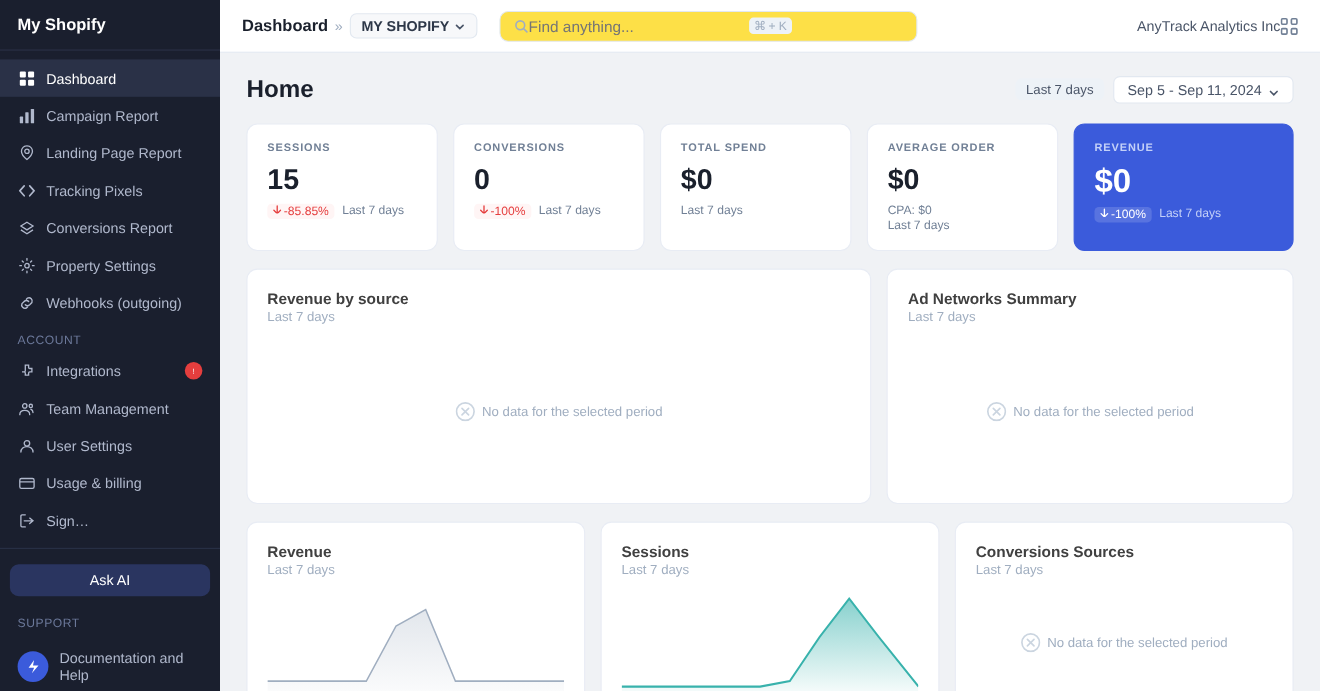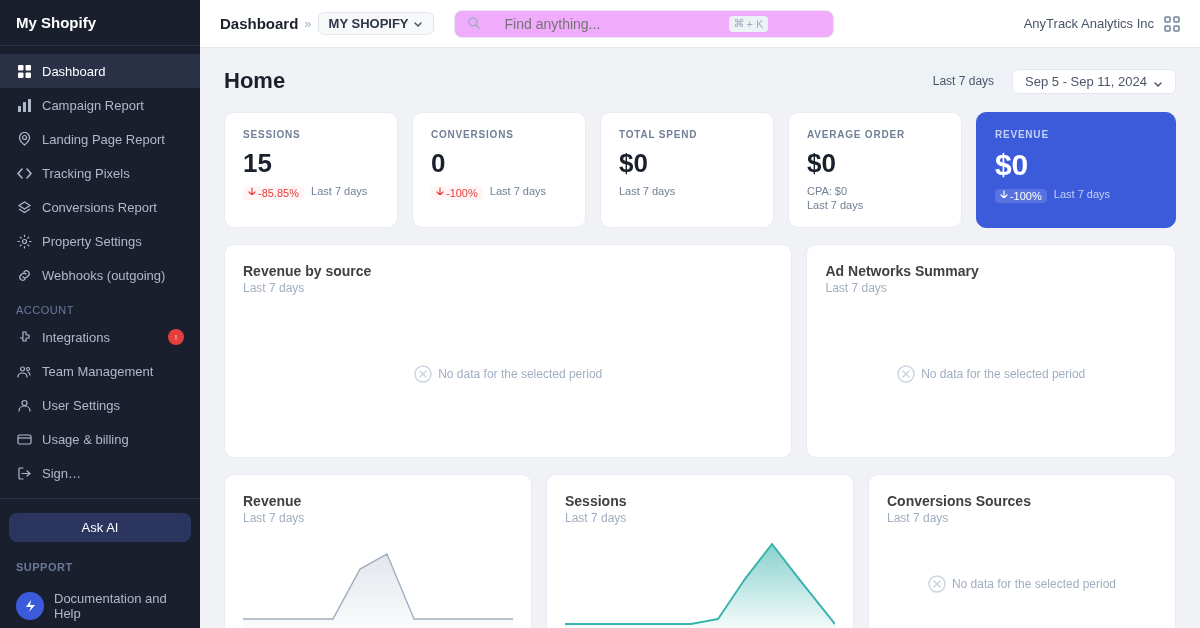--- a/index.html
+++ b/index.html
@@ -8,36 +8,36 @@
     
     .sidebar { width: 200px; background: #1a1f2e; color: #fff; display: flex; flex-direction: column; flex-shrink: 0; overflow-y: auto; position: relative; }
     .sidebar-header { padding: 14px 16px; font-size: 15px; font-weight: 700; color: #fff; border-bottom: 1px solid #2a3147; }
     .sidebar-nav { flex: 1; padding: 8px 0; }
     .sidebar-item { display: flex; align-items: center; gap: 10px; padding: 9px 16px; cursor: pointer; font-size: 13px; color: #b0b8cc; transition: background 0.15s; }
     .sidebar-item.active { background: #2a3147; color: #fff; }
     .sidebar-item .icon { width: 16px; height: 16px; display: flex; align-items: center; justify-content: center; flex-shrink: 0; }
     .sidebar-section-label { padding: 12px 16px 4px; font-size: 11px; color: #6b7899; text-transform: uppercase; letter-spacing: 0.5px; }
     .sidebar-item .badge { width: 16px; height: 16px; background: #e53e3e; border-radius: 50%; display: flex; align-items: center; justify-content: center; margin-left: auto; flex-shrink: 0; }
     .sidebar-bottom { padding: 8px 0; border-top: 1px solid #2a3147; }
-    .sidebar-support { display: flex; align-items: flex-start; gap: 10px; padding: 9px 16px; font-size: 13px; color: #b0b8cc; font-weight: bold; }
+    .sidebar-support { display: flex; align-items: flex-start; gap: 10px; padding: 9px 16px; font-size: 13px; color: #b0b8cc; }
     .support-icon { width: 28px; height: 28px; background: #3b5bdb; border-radius: 50%; display: flex; align-items: center; justify-content: center; flex-shrink: 0; }
     .ask-ai-btn { margin: 6px 9px; background: #2a3560; border-radius: 8px; padding: 7px 14px; font-size: 13px; color: #fff; cursor: pointer; text-align: center; font-weight: 500; }
 
     
     .main { flex: 1; display: flex; flex-direction: column; overflow: hidden; }
 
     
     .topbar { display: flex; align-items: center; padding: 8px 20px; background: #fff; border-bottom: 1px solid #e2e8f0; gap: 12px; height: 48px; }
     .breadcrumb { display: flex; align-items: center; gap: 6px; font-size: 14px; color: #4a5568; }
     .property-badge { display: flex; align-items: center; gap: 4px; background: #f7f8fa; border: 1px solid #e2e8f0; border-radius: 6px; padding: 3px 10px; font-size: 13px; font-weight: 600; color: #2d3748; cursor: pointer; }
     .search-bar { flex: 1; max-width: 380px; margin-left: 8px; }
-    .search-input-wrap { display: flex; gap: 24px; background: #f0abfc; border: 1px solid #e2e8f0; border-radius: 8px; padding: 5px 12px; }
+    .search-input-wrap { display: flex; align-items: center; gap: 0; background: #fde047; border: 1px solid #e2e8f0; border-radius: 8px; padding: 5px 12px; }
     .search-input-wrap input { border: none; background: transparent; font-size: 14px; color: #4a5568; outline: none; width: 200px; }
     .search-kbd { display: flex; align-items: center; gap: 2px; font-size: 11px; color: #a0aec0; background: #edf2f7; border-radius: 4px; padding: 1px 5px; }
-    .topbar-right { margin-left: auto; display: flex; align-items: center; gap: 10px; }
+    .topbar-right { margin-left: auto; display: flex; align-items: center; }
     .user-label { font-size: 13px; color: #4a5568; font-weight: 500; }
 
     
     .content { flex: 1; overflow-y: auto; padding: 20px 24px; }
     .content-header { display: flex; align-items: center; justify-content: space-between; margin-bottom: 18px; }
     .page-title { font-size: 22px; font-weight: 700; color: #1a202c; }
     .date-filter { display: flex; align-items: center; gap: 8px; font-size: 13px; color: #4a5568; }
     .date-badge { background: #edf2f7; border-radius: 6px; padding: 3px 10px; font-size: 12px; color: #4a5568; }
     .date-range { display: flex; align-items: flex-end; gap: 6px; background: #fff; border: 1px solid #e2e8f0; border-radius: 6px; padding: 4px 12px; cursor: pointer; font-size: 13px; font-weight: 500; }
 

